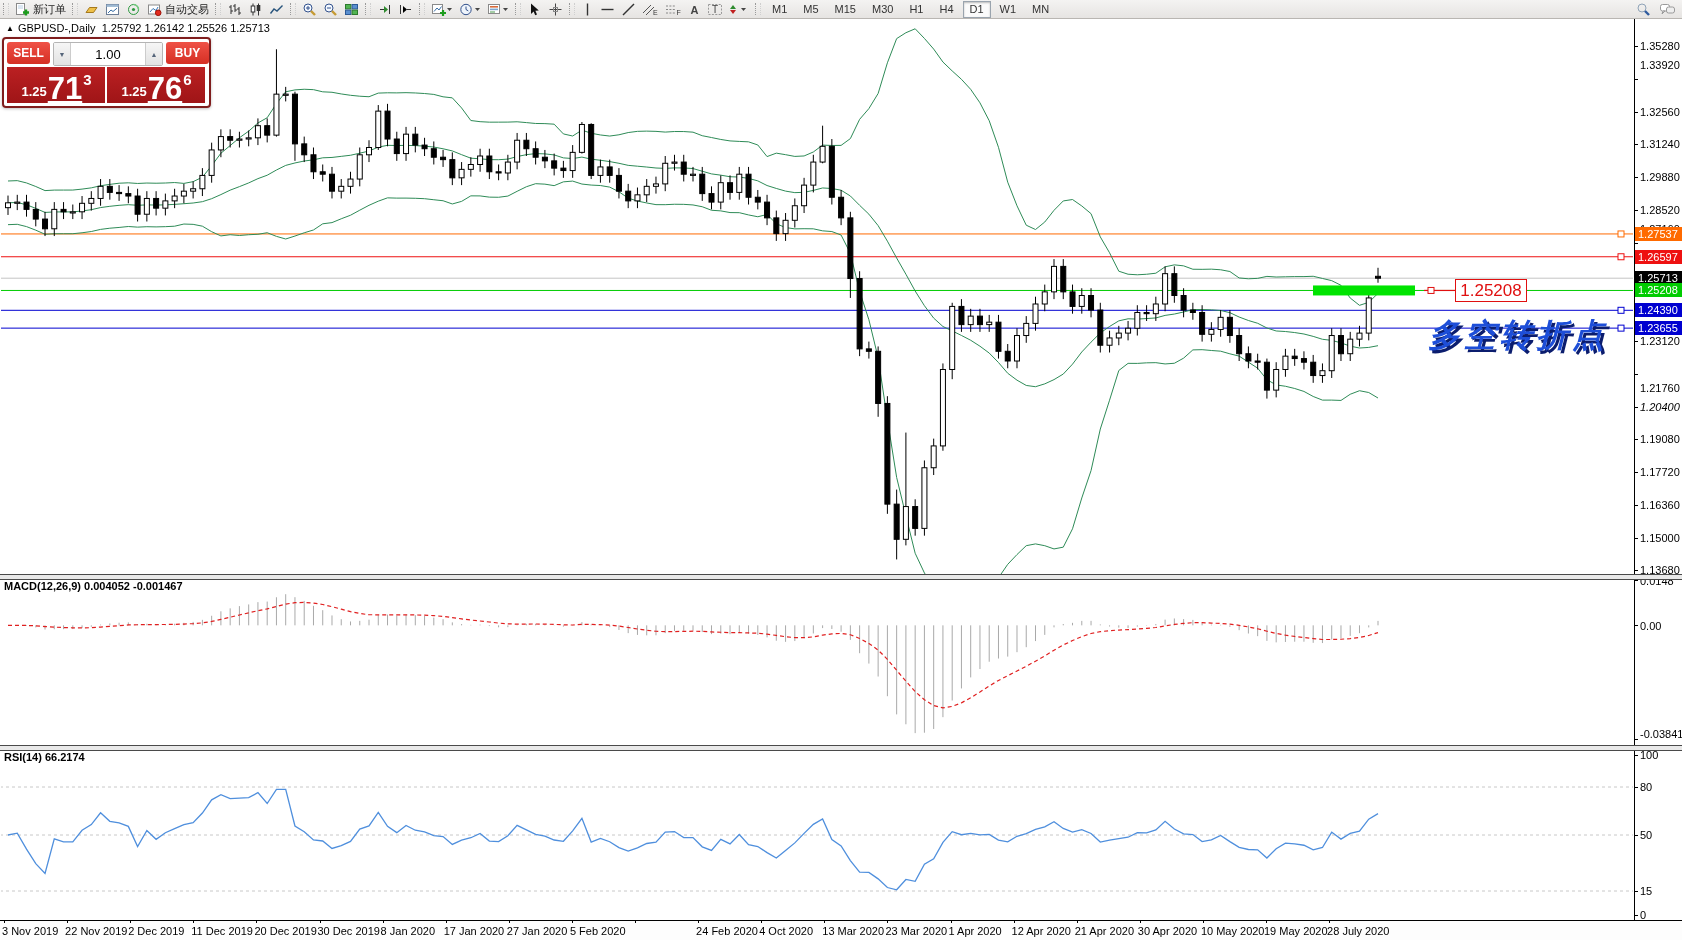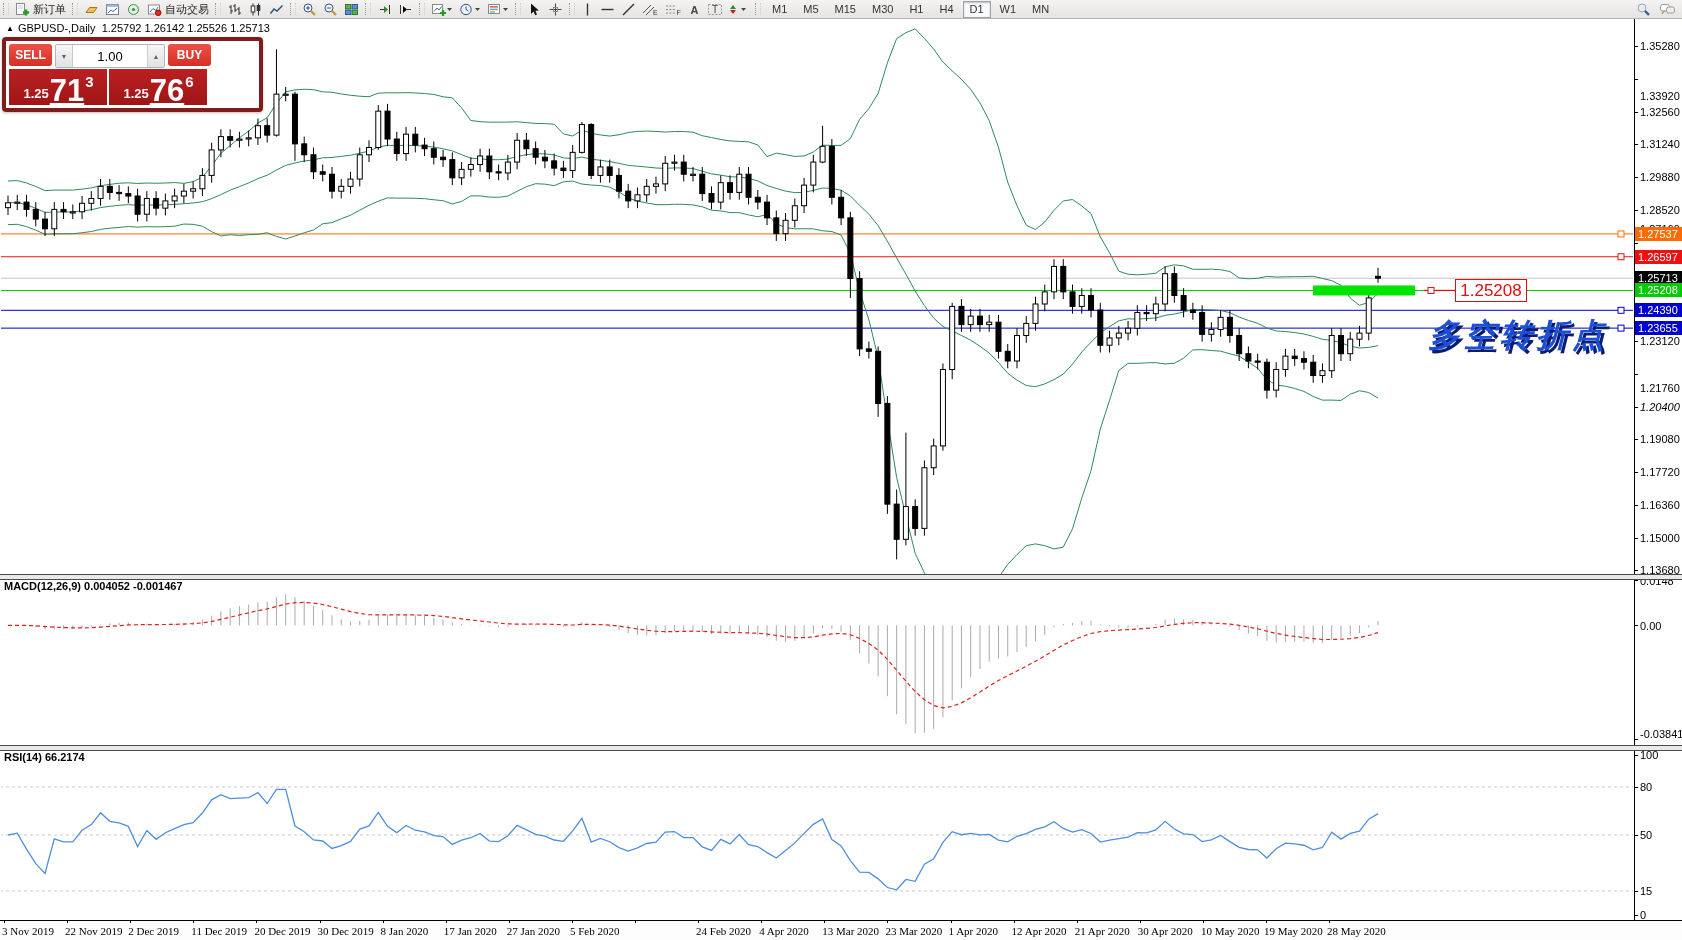--- a/index.html
+++ b/index.html
@@ -19,31 +19,31 @@
     border-top:1px solid #4a4a4a;border-bottom:1px solid #4a4a4a;z-index:15;}
   .axis-vline{position:absolute;top:18px;height:902px;left:1634px;width:1px;background:#000;z-index:12;}
   .plot-svg{position:absolute;left:0;top:0;z-index:5;}
   .chart-title{position:absolute;left:6px;top:22px;font-size:11px;color:#000;z-index:20;white-space:nowrap;}
   .chart-title .tri{font-size:8px;position:relative;top:-1px;margin-right:4px;}
   .ind-label{position:absolute;left:4px;font-size:11px;color:#000;z-index:20;white-space:nowrap;font-weight:bold;}
   .axis-label{position:absolute;left:1640px;font-size:11px;color:#000;z-index:14;white-space:nowrap;}
   .axis-tick{position:absolute;left:1634px;width:4px;height:1px;background:#000;z-index:14;}
   .axis-box{position:absolute;left:1635px;width:47px;height:14px;font-size:11px;color:#fff;
     line-height:14px;padding-left:3px;z-index:16;letter-spacing:0;}
-  .date-label{position:absolute;top:925px;font-size:11px;color:#000;z-index:14;white-space:nowrap;font-family:Liberation Serif, serif;}
+  .date-label{position:absolute;top:925px;font-size:11px;color:#000;z-index:14;white-space:nowrap;}
   .date-tick{position:absolute;top:920px;width:1px;height:3px;background:#000;z-index:14;}
   .dateband{position:absolute;left:0;top:920px;width:1682px;height:20px;background:#fdfdfd;border-top:1px solid #000;z-index:10;}
   
   .turning{position:absolute;left:1428px;top:314px;z-index:22;font-size:32px;font-weight:bold;
     color:#1d4ed8;letter-spacing:4px;text-shadow:3px 3px 0 #0b1d6e;white-space:nowrap;font-style:italic;}
   .lvl-label{position:absolute;left:1455px;top:279px;width:70px;height:21px;z-index:22;
     background:#fff;border:1px solid #e01010;color:#e01010;font-size:17px;line-height:21px;text-align:center;}
   
   .trade{position:absolute;left:2px;top:37px;width:205px;height:67px;z-index:30;
-    background:rgba(255,255,255,.9);border:4px solid #7f1d1d;border-radius:4px;box-shadow:0 1px 3px rgba(0,0,0,.25);padding-left:48px;}
+    background:rgba(255,255,255,.9);border:2px solid #7f1d1d;border-radius:4px;box-shadow:0 1px 3px rgba(0,0,0,.25);}
   .trow{position:absolute;left:3px;top:3px;height:22px;display:flex;}
   .tbtn-red{background:linear-gradient(#ef5146,#d52f24);color:#fff;font-weight:bold;font-size:12px;
     display:flex;align-items:center;justify-content:center;border-radius:3px;cursor:pointer;}
   .sellbtn{width:43px;height:22px;}
   .buybtn{width:43px;height:22px;margin-left:3px;}
   .spin{display:flex;margin-left:3px;margin-right:0;height:22px;border:1px solid #b5b5b5;border-radius:2px;overflow:hidden;background:#fff;}
   .spinbtn{width:16px;height:22px;background:linear-gradient(#f6f6f6,#e2e2e2);display:flex;align-items:center;justify-content:center;
     font-size:7px;color:#55657a;cursor:pointer;}
   .spinbtn.l{border-right:1px solid #ccc}.spinbtn.r{border-left:1px solid #ccc}
   .vol{width:74px;height:22px;font-size:13px;display:flex;align-items:center;justify-content:center;color:#000;}
@@ -791,21 +791,21 @@
         <span class="big">76</span>
         <span class="sup">6</span>
       </div>
     </div>
   </div>
 
   <div id="overlay-labels">
       <div class="axis-tick" style="top: 45.6072px;"></div>
       <div class="axis-label" style="top: 40.1072px;">1.35280</div>
       <div class="axis-tick" style="top: 78.6008px;"></div>
-      <div class="axis-label" style="top: 90px;">1.33920</div>
+      <div class="axis-label" style="top: 59px;">1.33920</div>
       <div class="axis-tick" style="top: 111.594px;"></div>
       <div class="axis-label" style="top: 106.094px;">1.32560</div>
       <div class="axis-tick" style="top: 143.618px;"></div>
       <div class="axis-label" style="top: 138.118px;">1.31240</div>
       <div class="axis-tick" style="top: 176.611px;"></div>
       <div class="axis-label" style="top: 171.111px;">1.29880</div>
       <div class="axis-tick" style="top: 209.605px;"></div>
       <div class="axis-label" style="top: 204.105px;">1.28520</div>
       <div class="axis-tick" style="top: 242.598px;"></div>
       <div class="axis-label" style="top: 223px;">1.27160</div>
@@ -865,33 +865,33 @@
       <div class="date-label" style="left: 443.7px;">17 Jan 2020</div>
       <div class="date-tick" style="left: 508.8px;"></div>
       <div class="date-label" style="left: 506.8px;">27 Jan 2020</div>
       <div class="date-tick" style="left: 571.9px;"></div>
       <div class="date-label" style="left: 569.9px;">5 Feb 2020</div>
       <div class="date-tick" style="left: 635px;"></div>
       <div class="date-label" style="left: 633px; margin-top: 28px;">14 Feb 2020</div>
       <div class="date-tick" style="left: 698.1px;"></div>
       <div class="date-label" style="left: 696.1px;">24 Feb 2020</div>
       <div class="date-tick" style="left: 761.2px;"></div>
-      <div class="date-label" style="left: 759.2px;">4 Apr 2020</div>
+      <div class="date-label" style="left: 759.2px;">4 Oct 2020</div>
       <div class="date-tick" style="left: 824.3px;"></div>
       <div class="date-label" style="left: 822.3px;">13 Mar 2020</div>
       <div class="date-tick" style="left: 887.4px;"></div>
       <div class="date-label" style="left: 885.4px;">23 Mar 2020</div>
       <div class="date-tick" style="left: 950.5px;"></div>
       <div class="date-label" style="left: 948.5px;">1 Apr 2020</div>
       <div class="date-tick" style="left: 1013.6px;"></div>
       <div class="date-label" style="left: 1011.6px;">12 Apr 2020</div>
       <div class="date-tick" style="left: 1076.7px;"></div>
       <div class="date-label" style="left: 1074.7px;">21 Apr 2020</div>
       <div class="date-tick" style="left: 1139.8px;"></div>
       <div class="date-label" style="left: 1137.8px;">30 Apr 2020</div>
       <div class="date-tick" style="left: 1202.9px;"></div>
       <div class="date-label" style="left: 1200.9px;">10 May 2020</div>
       <div class="date-tick" style="left: 1266px;"></div>
       <div class="date-label" style="left: 1264px;">19 May 2020</div>
       <div class="date-tick" style="left: 1329.1px;"></div>
-      <div class="date-label" style="left: 1327.1px;">28 May 2020</div>
+      <div class="date-label" style="left: 1327.1px;">28 July 2020</div>
     </div>
 </div>
 
 </body></html>

